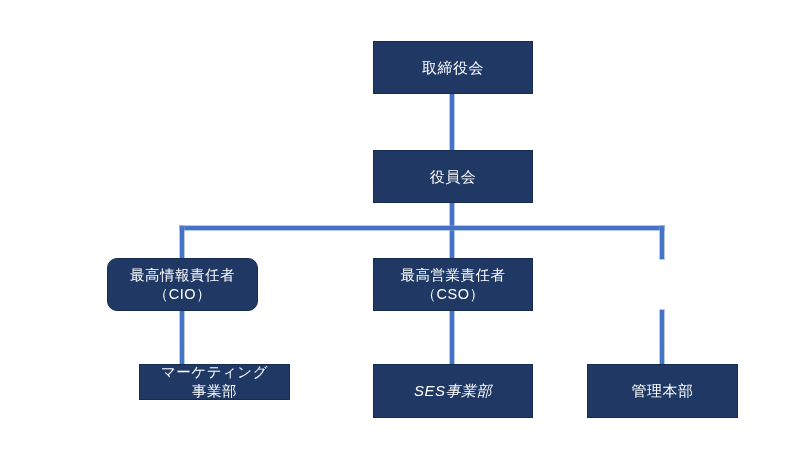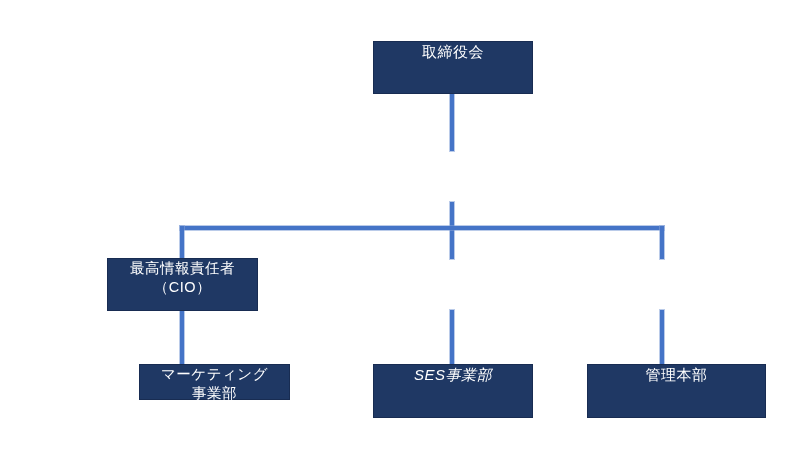--- a/index.html
+++ b/index.html
@@ -15,20 +15,21 @@
     background: #ffffff;
     overflow: hidden;
   }
   .node {
     position: absolute;
     background: #1f3864;
     border: 1px solid #182c52;
     box-sizing: border-box;
     color: #ffffff;
     display: flex;
+    align-items: center;
     justify-content: center;
     text-align: center;
     z-index: 2;
   }
   .node .label {
     white-space: pre-line;
     font-size: 15px;
     line-height: 20px;
     letter-spacing: 0.5px;
   }
@@ -38,26 +39,26 @@
   }
   .connector {
     position: absolute;
     background: #4574c7;
     box-shadow: 0 0 0 1px rgba(130, 160, 215, 0.55);
     z-index: 1;
   }
   
   .n-board     { left: 373px; top: 41px;  width: 160px; height: 53px; }
   .n-executive { left: 373px; top: 150px; width: 160px; height: 53px; }
-  .n-cio       { left: 107px; top: 258px; width: 151px; height: 53px; }
+  .n-cio       { left: 107px; top: 258px; width: 151px; height: 53px; border-radius: 10px; }
   .n-cso       { left: 373px; top: 258px; width: 160px; height: 53px; }
   .n-cfo       { left: 587px; top: 258px; width: 151px; height: 53px; }
   .n-marketing { left: 107px; top: 364px; width: 151px; height: 36px; margin-left: 32px; }
   .n-ses       { left: 373px; top: 364px; width: 160px; height: 54px; font-style: italic; }
-  .n-admin     { left: 587px; top: 364px; width: 179px; height: 54px; }
+  .n-admin     { left: 587px; top: 364px; width: 151px; height: 54px; }
   
   .c-board-exec   { left: 450px; top: 93px;  width: 4px;   height: 58px; }
   .c-exec-down    { left: 450px; top: 202px; width: 4px;   height: 57px; }
   .c-branch-h     { left: 180px; top: 226px; width: 484px; height: 4px;  }
   .c-drop-cio     { left: 180px; top: 226px; width: 4px;   height: 33px; }
   .c-drop-cfo     { left: 660px; top: 226px; width: 4px;   height: 33px; }
   .c-cio-mkt      { left: 180px; top: 310px; width: 4px;   height: 55px; }
   .c-cso-ses      { left: 450px; top: 310px; width: 4px;   height: 55px; }
   .c-cfo-admin    { left: 660px; top: 310px; width: 4px;   height: 55px; }
 </style>
@@ -72,26 +73,33 @@
   <div class="connector c-drop-cio"></div>
   <div class="connector c-drop-cfo"></div>
   <div class="connector c-cio-mkt"></div>
   <div class="connector c-cso-ses"></div>
   <div class="connector c-cfo-admin"></div>
 
   <div class="node n-board">
     <span class="label">取締役会</span>
   </div>
 
+  <div class="node n-executive">
+    <span class="label">役員会</span>
+  </div>
 
   <div class="node n-cio two-line">
     <span class="label">最高情報責任者
 （CIO）</span>
   </div>
 
+  <div class="node n-cso two-line">
+    <span class="label">最高営業責任者
+（CSO）</span>
+  </div>
 
 
   <div class="node n-marketing two-line">
     <span class="label">マーケティング
 事業部</span>
   </div>
 
   <div class="node n-ses">
     <span class="label">SES事業部</span>
   </div>

